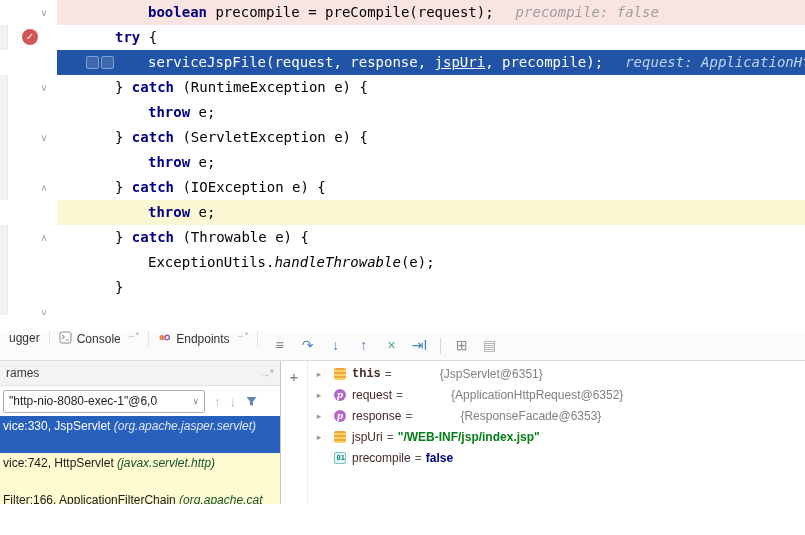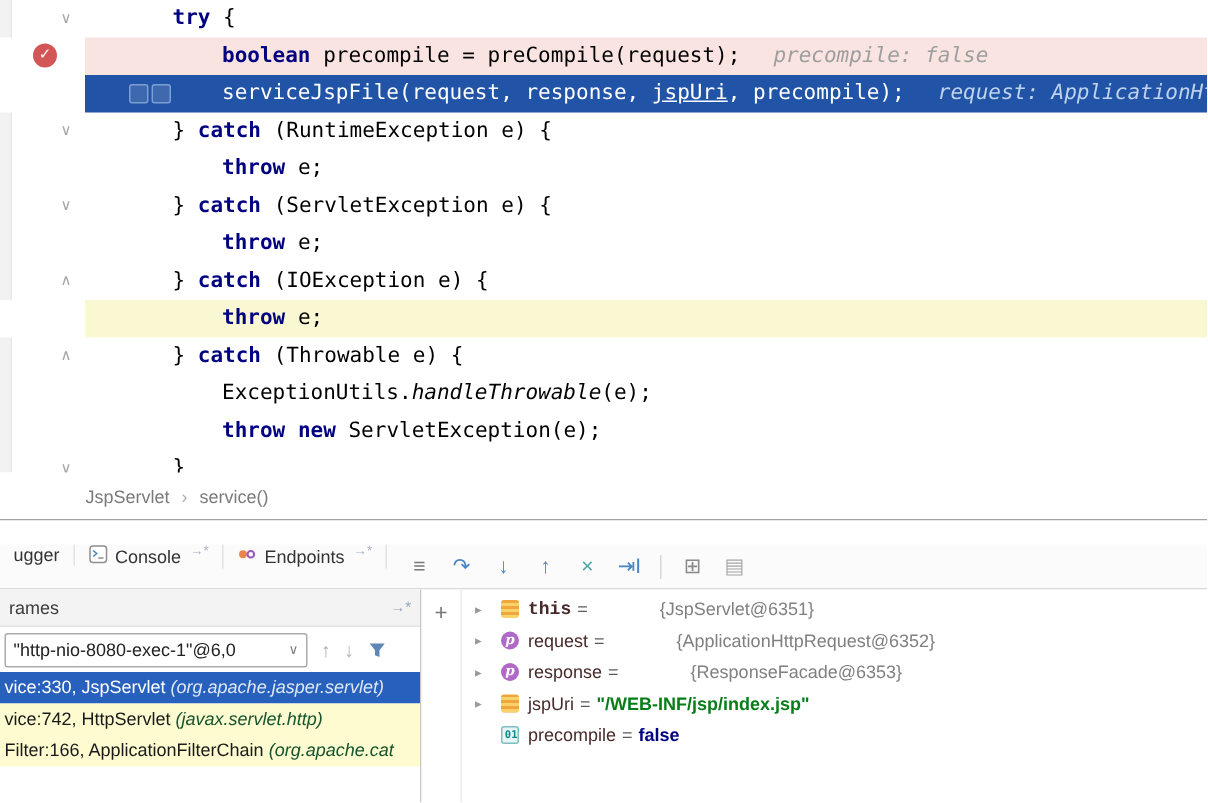--- a/index.html
+++ b/index.html
@@ -57,21 +57,21 @@
 
   .frames-toolbar{height:30px;display:flex;align-items:center;padding:0 3px;gap:9px;flex:none;}
   .thread-combo{width:190px;height:21px;border:1px solid #ACACAC;border-radius:2px;background:#fff;
                 display:flex;align-items:center;justify-content:space-between;padding:0 5px;
                 font-size:12px;color:#222;overflow:hidden;white-space:nowrap;}
   .combo-text{overflow:hidden;white-space:nowrap;}
   .combo-arrow{color:#7C7C7C;font-size:9px;flex:none;margin-left:4px;}
   .nav-arrow{color:#B3B3B3;font-size:13px;}
   .filter svg{display:block}
   #frame-rows{flex:1;overflow:hidden;}
-  .frame-row{height:21px;line-height:21px;padding-left:3px;font-size:12px;white-space:nowrap;
+  .frame-row{height:37px;line-height:21px;padding-left:3px;font-size:12px;white-space:nowrap;
              overflow:hidden;color:#1A1A1A;}
   .frame-row .pkg{font-style:italic;color:#14532d;}
   .frame-row.lib{background:#FFFBD1;}
   .frame-row.selected{background:#2760BD;color:#fff;}
   .frame-row.selected .pkg{color:rgba(255,255,255,.85);}
 
   .vars-body{flex:1;display:flex;min-height:0;}
   .vars-toolcol{width:26px;border-right:1px solid #EBEBEB;display:flex;justify-content:center;
                 padding-top:7px;color:#787878;font-size:15px;flex:none;}
   .vars-rows{flex:1;padding-top:2px;overflow:hidden;}
@@ -91,50 +91,44 @@
   .val-keyword{color:#000080;font-weight:bold;}
 </style>
 </head>
 <body>
 
 <div class="app">
 
   <div class="editor" id="editor">
     <div class="editor-strip"></div>
     <div id="code-lines">
+        <div class="code-line ind2 bg-breakpoint"><span class="seg-kw">boolean</span><span class="seg-pl"> precompile = preCompile(request);</span><span class="seg-hint">precompile: false</span></div>
         <div class="code-line ind1"><span class="seg-kw">try</span><span class="seg-pl"> {</span></div>
-        <div class="code-line ind2 bg-breakpoint"><span class="seg-kw">boolean</span><span class="seg-pl"> precompile = preCompile(request);</span><span class="seg-hint">precompile: false</span></div>
         <div class="code-line ind2 bg-exec"><span class="seg-pl">serviceJspFile(request, response, </span><span class="seg-underline">jspUri</span><span class="seg-pl">, precompile);</span><span class="seg-hint">request: ApplicationHttpRe</span></div>
         <div class="code-line ind1"><span class="seg-pl">} </span><span class="seg-kw">catch</span><span class="seg-pl"> (RuntimeException e) {</span></div>
         <div class="code-line ind2"><span class="seg-kw">throw</span><span class="seg-pl"> e;</span></div>
         <div class="code-line ind1"><span class="seg-pl">} </span><span class="seg-kw">catch</span><span class="seg-pl"> (ServletException e) {</span></div>
         <div class="code-line ind2"><span class="seg-kw">throw</span><span class="seg-pl"> e;</span></div>
         <div class="code-line ind1"><span class="seg-pl">} </span><span class="seg-kw">catch</span><span class="seg-pl"> (IOException e) {</span></div>
         <div class="code-line ind2 bg-highlight"><span class="seg-kw">throw</span><span class="seg-pl"> e;</span></div>
         <div class="code-line ind1"><span class="seg-pl">} </span><span class="seg-kw">catch</span><span class="seg-pl"> (Throwable e) {</span></div>
         <div class="code-line ind2"><span class="seg-pl">ExceptionUtils.</span><span class="seg-static">handleThrowable</span><span class="seg-pl">(e);</span></div>
-        <div class="code-line ind2"><span class="seg-kw">throw</span><span class="seg-pl"> </span><span class="seg-kw">new</span><span class="seg-pl"> ServletException(e);</span></div>
         <div class="code-line ind1"><span class="seg-pl">}</span></div>
       </div>
     <div class="breakpoint-icon" id="bp" style="top: 29px;">✓</div>
   <span class="gutter-mark" style="top: 0px;">∨</span>
       <span class="gutter-mark" style="top: 75px;">∨</span>
       <span class="gutter-mark" style="top: 125px;">∨</span>
       <span class="gutter-mark" style="top: 175px;">∧</span>
       <span class="gutter-mark" style="top: 225px;">∧</span>
       <span class="gutter-mark" style="top: 300px;">∨</span>
       <div class="exec-marker" style="left: 86px; top: 56px;"></div>
       <div class="exec-marker" style="left: 101px; top: 56px;"></div>
     </div>
 
-  <div class="breadcrumb" id="breadcrumb">
-      <span class="crumb">JspServlet</span>
-      <span class="sep">›</span>
-      <span class="crumb">service()</span>
-    </div>
 
   <div class="twgap"></div>
 
   <div class="debug-toolbar" id="debug-toolbar">
       <div class="db-tab">
         <span>ugger</span>
       </div>
       <div class="db-tab">
         <span><svg width="13" height="13" viewBox="0 0 13 13">
             <rect x="1" y="1" width="11" height="11" rx="2" fill="#fff" stroke="#8E8E8E"></rect>

